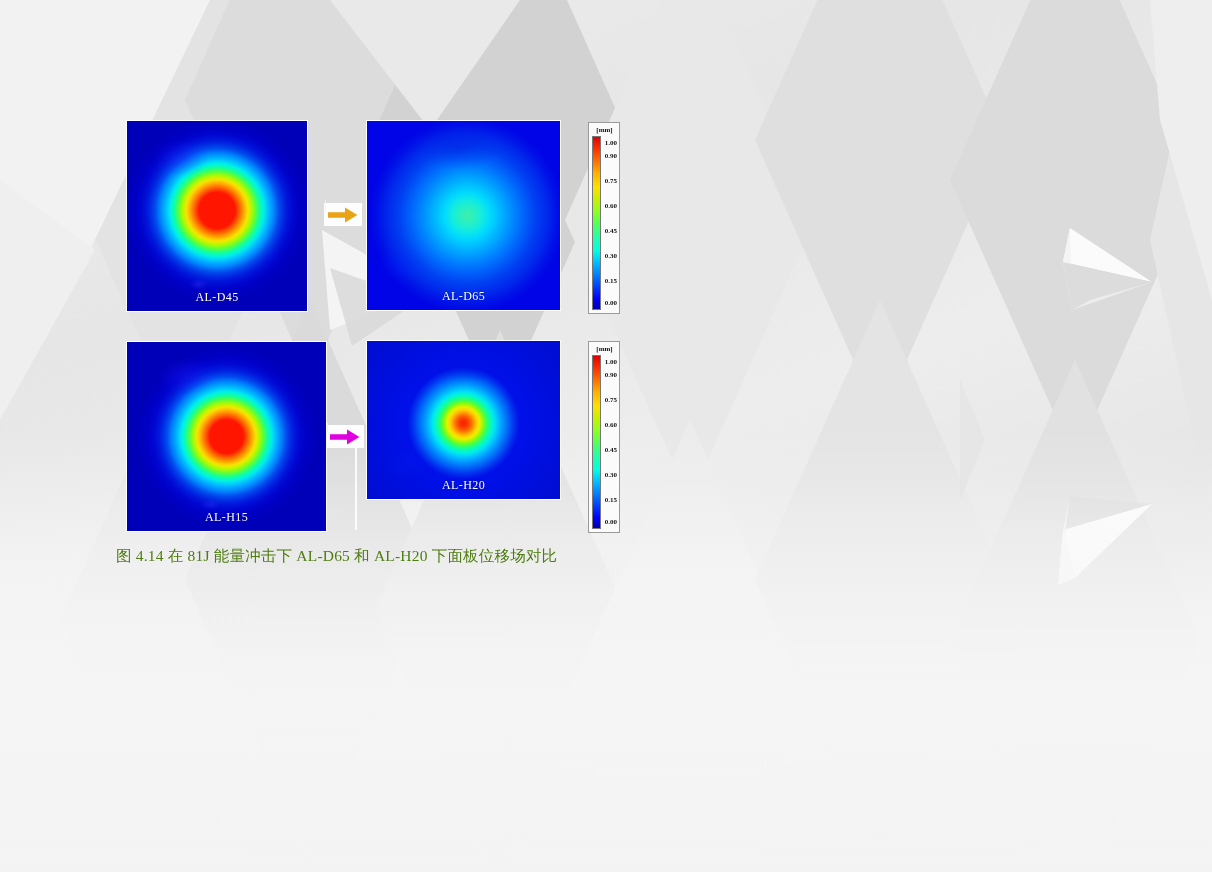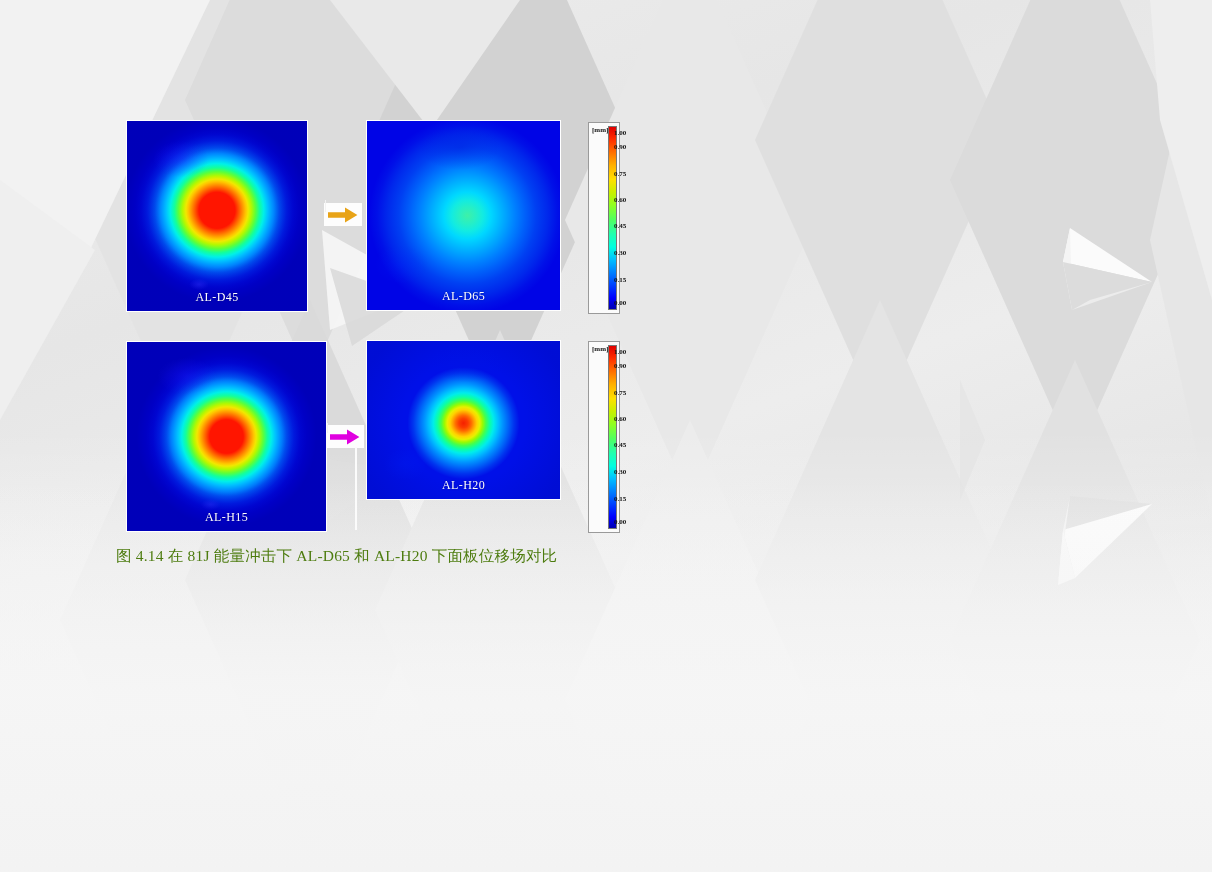--- a/index.html
+++ b/index.html
@@ -61,21 +61,21 @@
   }
 
   
   .colorbar{
     position:absolute;
     background:#fbfbfb;
     border:1px solid #9a9a9a;
     box-sizing:border-box;
     display:flex;
     padding:3px 2px 3px 3px;
-    flex-direction:row;
+    flex-direction:column;
   }
   .cb-unit{
     text-align:center;
     font-family:"Liberation Serif", serif;
     font-weight:bold;
     font-size:7px;
     color:#111;
     line-height:9px;
     margin-bottom:1px;
   }

